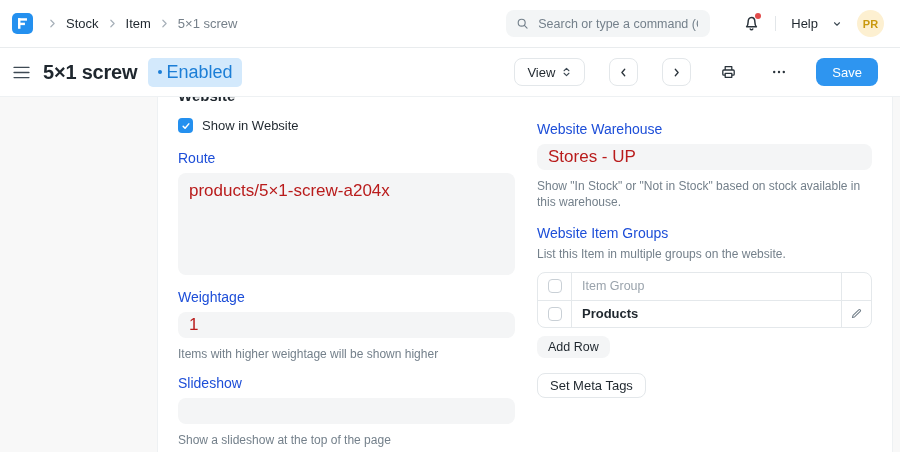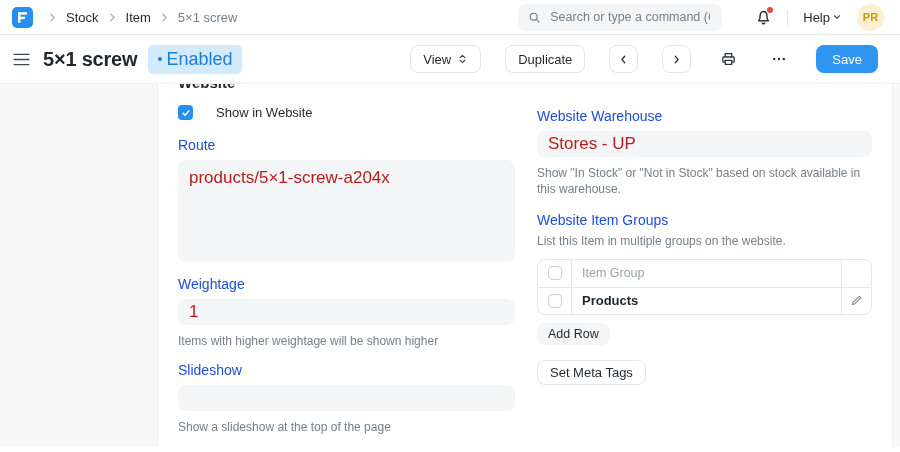--- a/index.html
+++ b/index.html
@@ -5,33 +5,33 @@
   * { box-sizing: border-box; }
   html,body { margin:0; padding:0; }
   body {
     width:900px; height:452px; overflow:hidden;
     font-family:"Liberation Sans", sans-serif;
     color:#1f272e; background:#fff; font-size:13px;
   }
   svg { display:block; }
 
   
-  .navbar { height:35px; display:flex; align-items:center; padding:0 16px 0 12px; border-bottom:1px solid #e9ecee; background:#fff; }
+  .navbar { height:48px; display:flex; align-items:center; padding:0 16px 0 12px; border-bottom:1px solid #e9ecee; background:#fff; }
   .logo { width:21px; height:21px; border-radius:5px; background:#2490ef; display:flex; align-items:center; justify-content:center; margin-right:13px; cursor:pointer; }
   .crumbs { display:flex; align-items:center; gap:7px; font-size:13px; }
   .crumb-link { color:#1f272e; cursor:pointer; }
   .crumb-current { color:#76808a; }
   .nav-right { margin-left:auto; display:flex; align-items:center; }
   .searchbox { width:204px; height:27px; background:#f3f5f6; border-radius:8px; display:flex; align-items:center; gap:7px; padding:0 10px; }
   .searchbox input { flex:1; min-width:0; border:none; outline:none; background:transparent; font-family:"Liberation Sans",sans-serif; font-size:12.5px; color:#59646e; }
   .searchbox input::placeholder { color:#74808b; }
   .bell-wrap { position:relative; margin-left:33px; cursor:pointer; }
   .bell-dot { position:absolute; top:-2px; right:-1px; width:6px; height:6px; border-radius:50%; }
   .nav-divider { width:1px; height:15px; background:#e2e6e9; margin:0 15px; }
-  .help-menu { display:flex; align-items:center; gap:2px; font-size:13px; cursor:pointer;text-align:center; }
+  .help-menu { display:flex; align-items:center; gap:14px; font-size:13px; cursor:pointer;text-align:center; }
   .avatar { width:27px; height:27px; border-radius:50%; display:flex; align-items:center; justify-content:center; font-size:11px; font-weight:bold; margin-left:15px; cursor:pointer; }
 
   
   .page-head { height:49px; display:flex; align-items:center; padding:0 22px 0 13px; border-bottom:1px solid #eef1f3; background:#fff; }
   .hamburger { margin-right:13px; cursor:pointer; padding:2px 0; }
   .page-title { font-size:20px; font-weight:bold; letter-spacing:-0.2px; }
   .status-badge { margin-left:11px; display:flex; align-items:center; gap:4px; font-size:18px; padding:4px 10px; border-radius:5px; }
   .badge-dot { width:4px; height:4px; border-radius:50%; }
   .head-actions { margin-left:auto; display:flex; align-items:center; gap:24px; }
   .btn { height:28px; border:1px solid #e3e7ea; background:#fff; border-radius:8px; font-family:"Liberation Sans",sans-serif; font-size:13px; color:#1f272e; display:flex; align-items:center; justify-content:center; gap:6px; padding:0 12px; cursor:pointer; }
@@ -45,21 +45,21 @@
   .form-main { flex:1; background:#fff; border-right:1px solid #eef1f3; padding:0 20px; overflow:hidden; }
   .page-edge { width:7px; background:#f8f8f8; }
 
   .section-head { height:5px; overflow:hidden; position:relative; }
   .section-head h2 { position:absolute; bottom:-1px; left:0; margin:0; font-size:15px; line-height:15px; font-weight:bold; color:#1f272e; }
 
   .columns { display:flex; gap:22px; margin-top:16px; }
   .col-left { width:337px; flex:none; }
   .col-right { flex:1; min-width:0; }
 
-  .check-row { display:flex; align-items:center; gap:23px; }
+  .check-row { display:flex; align-items:center; gap:9px; }
   .checkbox-on { width:15px; height:15px; border-radius:4px; display:flex; align-items:center; justify-content:center; cursor:pointer; }
   .check-label { font-size:13px; }
 
   .field { margin-top:14px; }
   .field-label { display:block; font-size:14px; color:#1d4ed8; margin-bottom:7px; }
   .input, .textarea { width:100%; border:none; outline:none; background:#f4f5f6; border-radius:8px; font-family:"Liberation Sans",sans-serif; font-size:17px; color:#b91c1c; }
   .input { height:26px; padding:0 11px; }
   .textarea { height:102px; padding:8px 11px; resize:none; }
   .help-text { font-size:12px; color:#74808b; margin-top:8px; line-height:1.35; }
 
@@ -152,23 +152,20 @@
   <div class="head-actions">
     <button class="btn">
       <span>View</span>
       <span>
         <svg width="11" height="12" viewBox="0 0 16 16" fill="none" stroke="#3e4a54" stroke-width="1.6" stroke-linecap="round" stroke-linejoin="round">
             <path d="M4.5 6.2L8 2.8l3.5 3.4"></path>
             <path d="M4.5 9.8L8 13.2l3.5-3.4"></path>
           </svg>
       </span>
     </button>
-    <button class="btn">
-      <span>Duplicate</span>
-    </button>
     <button class="btn btn-square">
       <span>
         <svg width="13" height="13" viewBox="0 0 16 16" fill="none" stroke="#2a333b" stroke-width="1.6" stroke-linecap="round" stroke-linejoin="round">
             <path d="M9.5 4L6 8l3.5 4"></path>
           </svg>
       </span>
     </button>
     <button class="btn btn-square">
       <span>
         <svg width="13" height="13" viewBox="0 0 16 16" fill="none" stroke="#2a333b" stroke-width="1.6" stroke-linecap="round" stroke-linejoin="round">

